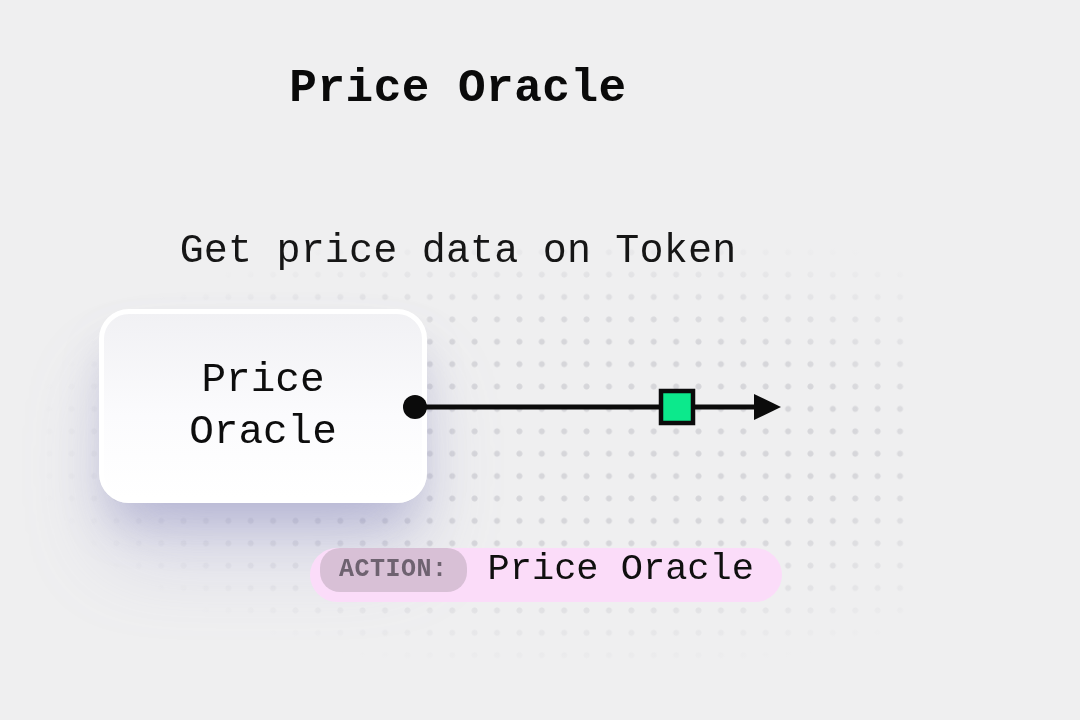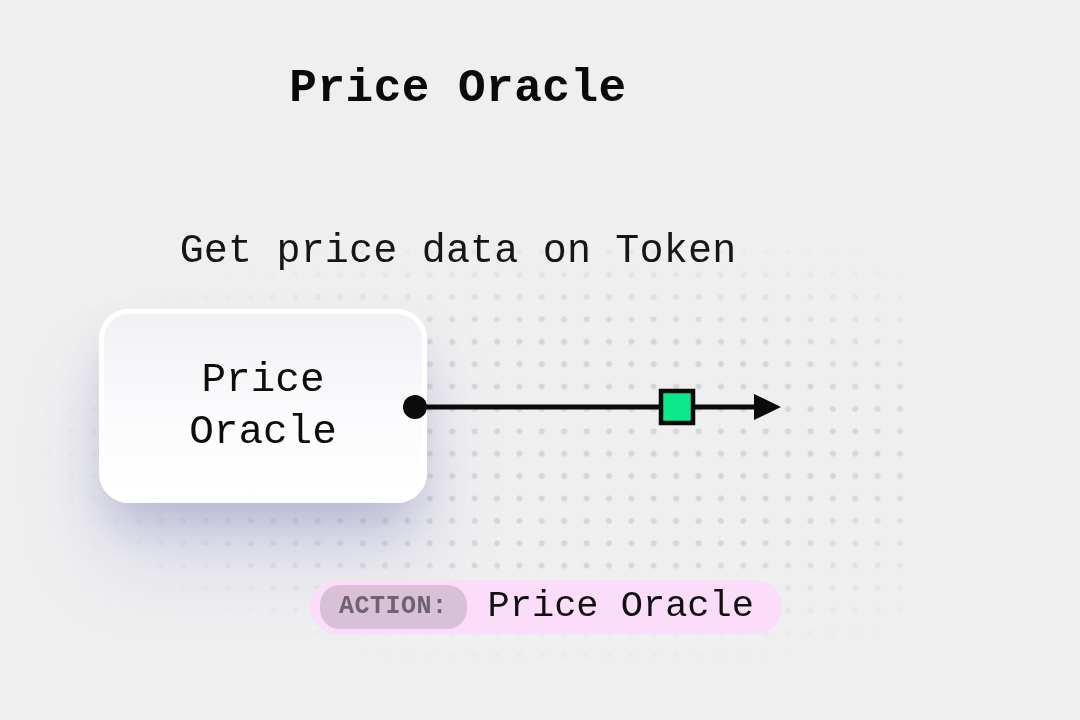--- a/index.html
+++ b/index.html
@@ -41,23 +41,23 @@
   .node-source .node-label{display:block;max-width:215px;}
   .node-target{
     left:781px;top:310px;width:186px;height:181px;
     border:4px solid rgba(255,255,255,.92);
     background:linear-gradient(180deg,rgba(243,243,248,.5) 0%,rgba(255,255,255,.85) 100%);
     box-shadow:0 24px 40px -10px rgba(128,128,182,.32), 0 50px 75px -12px rgba(140,140,200,.22);
     font-size:41px;
   }
   .connector{position:absolute;left:0;top:0;width:1080px;height:720px;pointer-events:none;}
   .action-badge{
-    position:absolute;left:310px;top:580px;height:54px;
+    position:absolute;left:310px;top:548px;height:54px;
     background:#fbdcf9;border-radius:27px;
-    display:inline-flex;align-items:center;gap:21px;
+    display:inline-flex;align-items:flex-start;gap:21px;
     padding:0 28px 0 10px;white-space:nowrap;
   }
   .action-label{
     background:#d8c0d6;color:#6e6270;border-radius:20px;
     padding:7px 19px 8px;font-size:25px;font-weight:600;letter-spacing:.5px;
   }
   .action-value{font-size:37px;font-weight:400;color:#101010;padding-bottom:2px;}
   .logo{position:absolute;left:986px;top:32px;width:62px;height:62px;}
 </style>
 </head>

